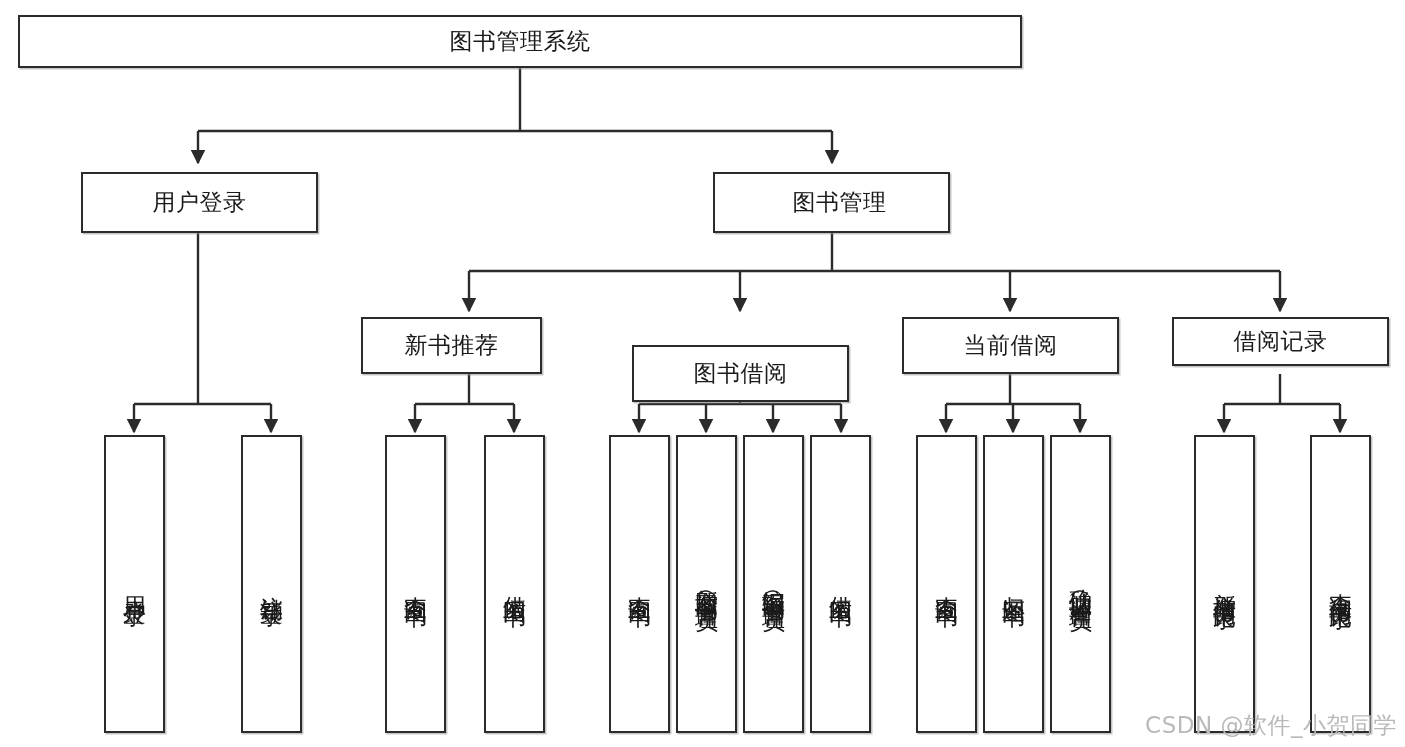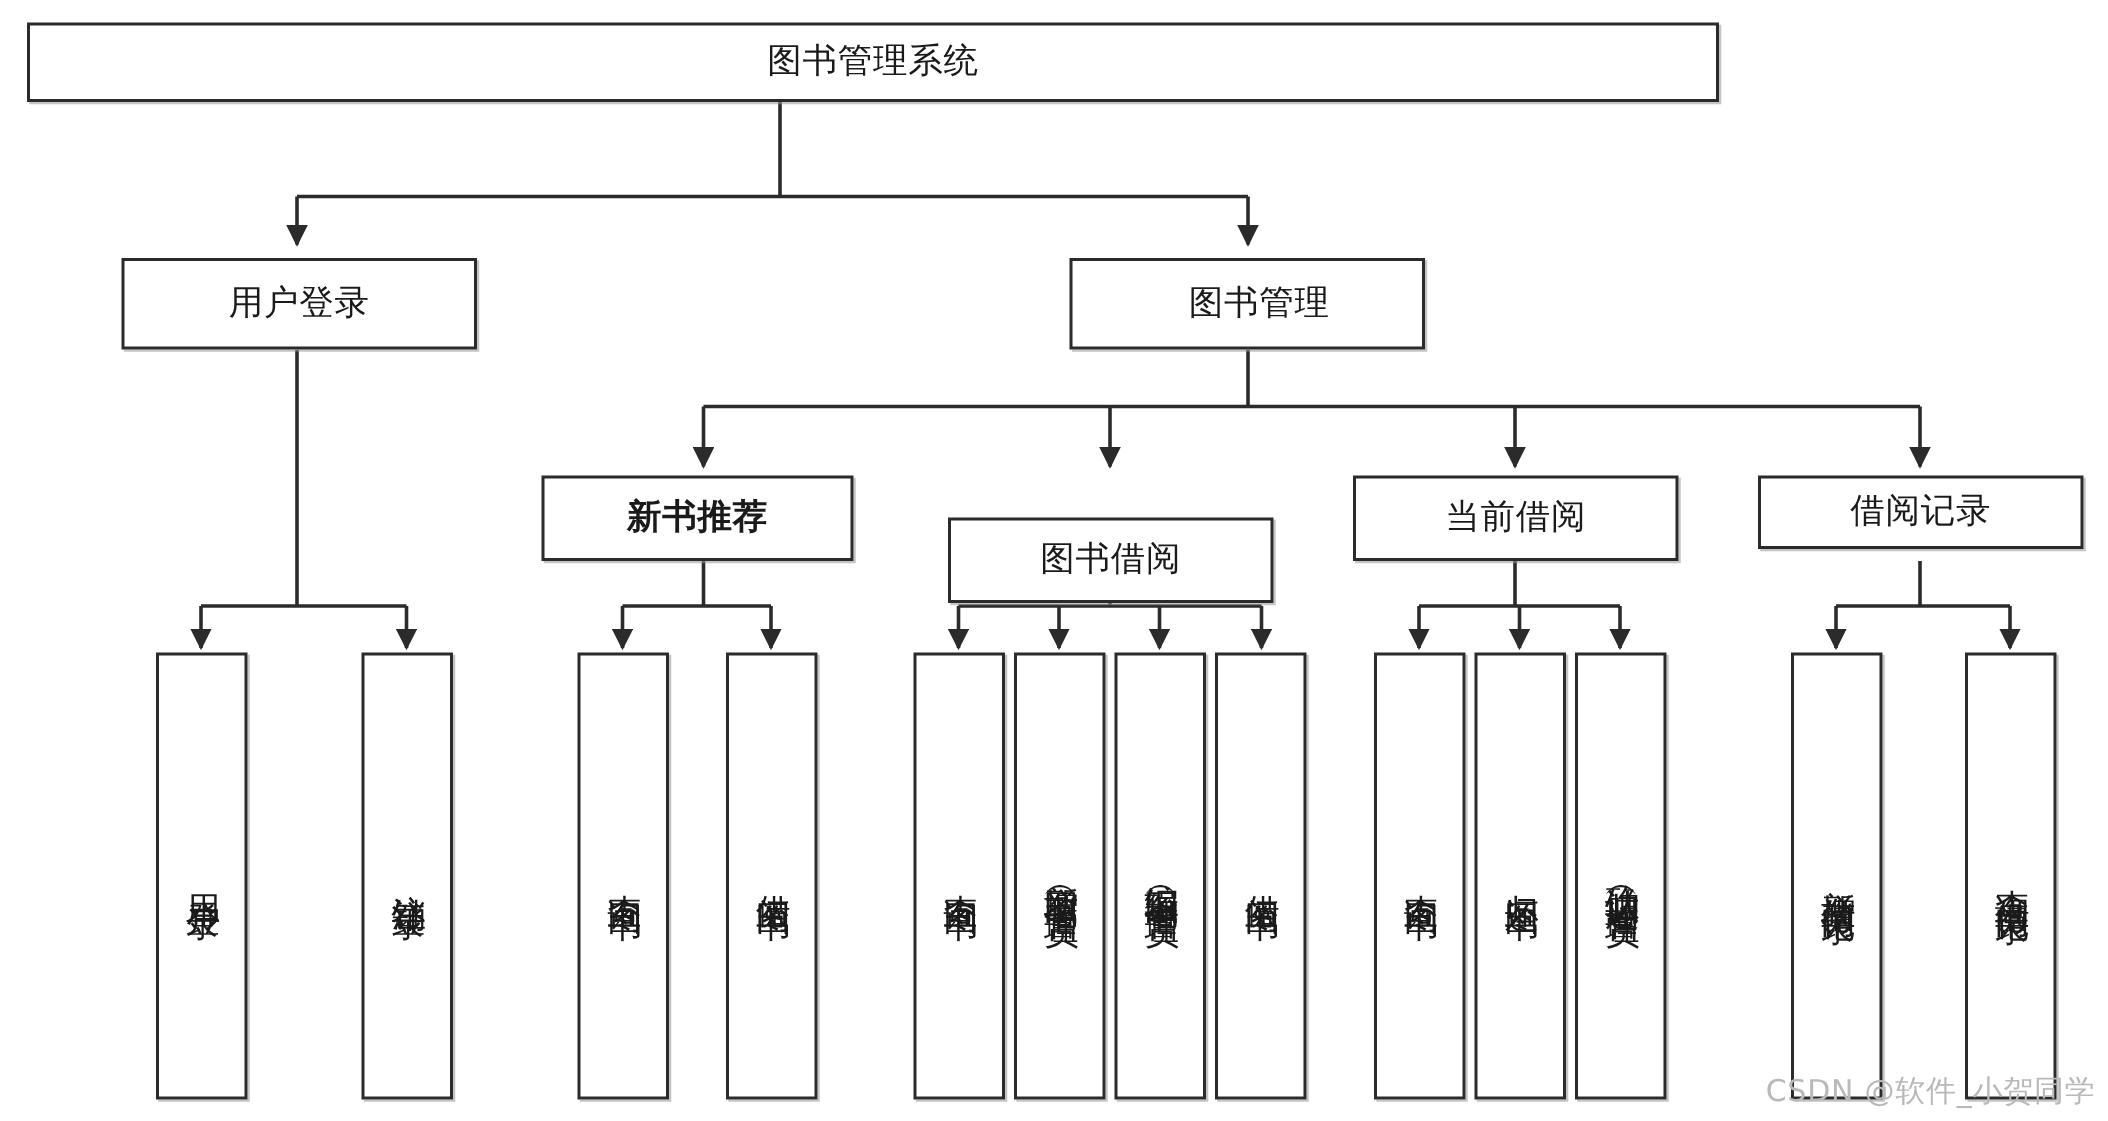--- a/index.html
+++ b/index.html
@@ -61,21 +61,21 @@
     -webkit-text-orientation: upright;
     font-size: 23px;
     line-height: 1.0;
     letter-spacing: 3px;
     white-space: nowrap;
   }
   #watermark {
     position: absolute;
     right: 8px;
     bottom: 6px;
-    font-size: 20px;
+    font-size: 23px;
     color: #b9b9b9;
     letter-spacing: 0.5px;
     white-space: nowrap;
     user-select: none;
   }
 </style>
 </head>
 <body>
 
 <div id="diagram-root">
@@ -123,32 +123,32 @@
       <path d="M 1013 404 L 1013 432" marker-end="url(#arrow)"></path>
       <path d="M 1080 404 L 1080 432" marker-end="url(#arrow)"></path>
 
       <path d="M 1280 374 L 1280 404"></path>
       <path d="M 1224 404 L 1340 404"></path>
       <path d="M 1224 404 L 1224 432" marker-end="url(#arrow)"></path>
       <path d="M 1340 404 L 1340 432" marker-end="url(#arrow)"></path>
     </g>
   </svg>
 
-  <div class="node horiz" style="left:18px; top:15px; width:1128px; height:53px;">
+  <div class="node horiz" style="left:18px; top:15px; width:1004px; height:53px;">
     <span class="node-label">图书管理系统</span>
   </div>
 
   <div class="node horiz" style="left:81px; top:172px; width:237px; height:61px;">
     <span class="node-label">用户登录</span>
   </div>
   <div class="node horiz" style="left:713px; top:172px; width:237px; height:61px;padding-left:16px;">
     <span class="node-label">图书管理</span>
   </div>
 
-  <div class="node horiz" style="left:361px; top:317px; width:208px; height:57px;font-weight:bold;">
+  <div class="node horiz" style="left:361px; top:317px; width:181px; height:57px;">
     <span class="node-label">新书推荐</span>
   </div>
   <div class="node horiz" style="left:632px; top:317px; width:217px; height:57px;margin-top:28px;">
     <span class="node-label">图书借阅</span>
   </div>
   <div class="node horiz" style="left:902px; top:317px; width:217px; height:57px;">
     <span class="node-label">当前借阅</span>
   </div>
   <div class="node horiz" style="left:1172px; top:317px; width:217px; height:49px;">
     <span class="node-label">借阅记录</span>

